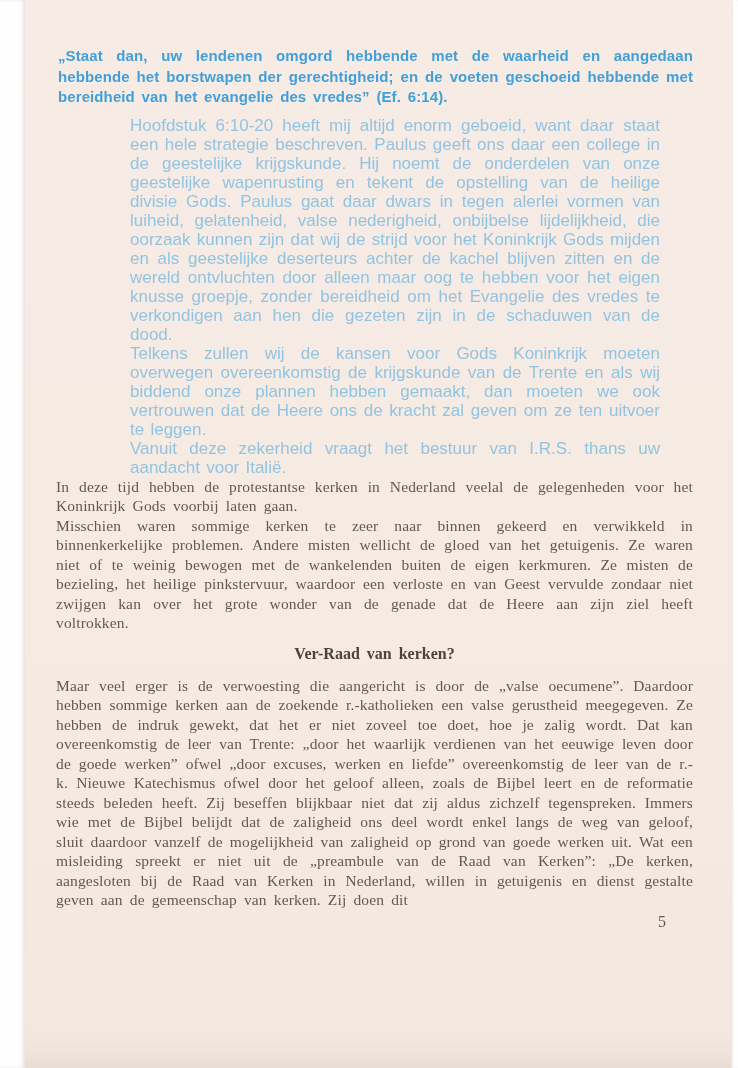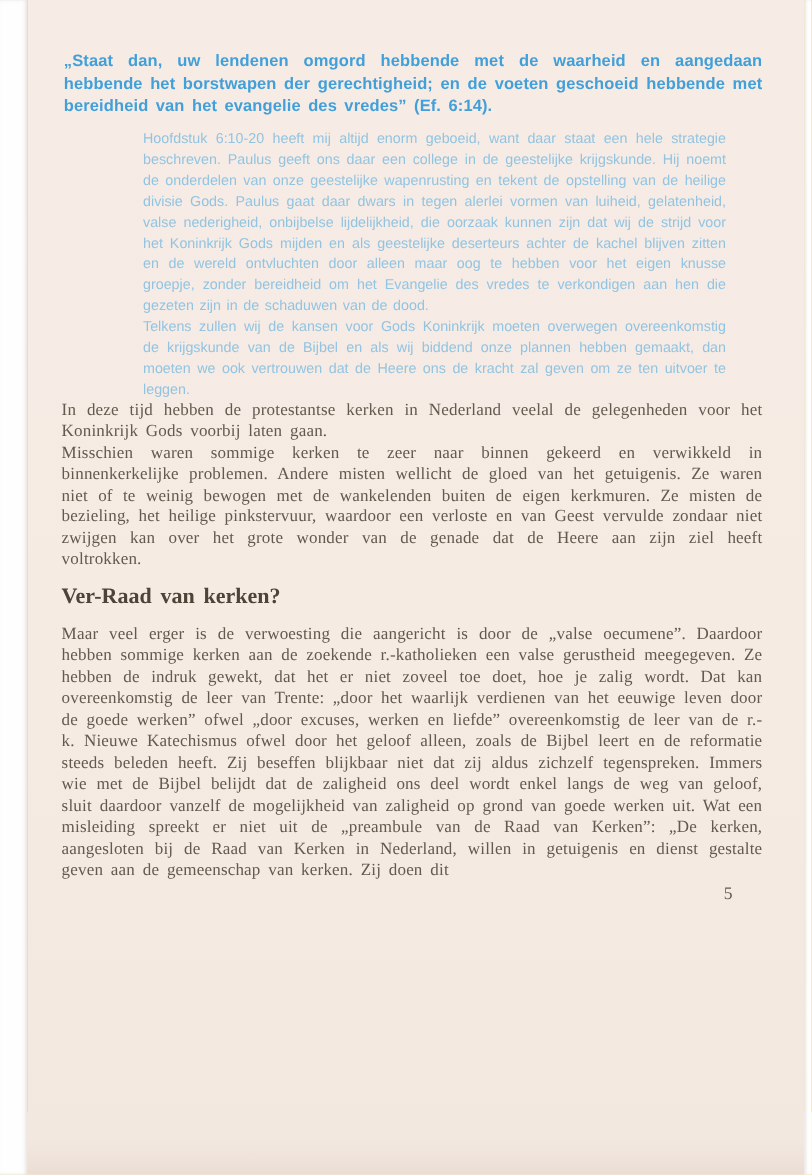--- a/index.html
+++ b/index.html
@@ -5,21 +5,21 @@
   html, body { margin: 0; padding: 0; }
   body {
     width: 738px; height: 1068px;
     background: #ffffff;
     overflow: hidden;
     font-family: "Liberation Sans", sans-serif;
   }
   .canvas {
     position: relative;
     width: 738px; height: 1011px;
-    background: #eab308;
+    background: #15803d;
   }
   .page {
     position: absolute;
     left: 25px; top: 0;
     width: 706px; height: 1068px;
     background: linear-gradient(180deg, #f6ece5 0%, #f5ebe3 60%, #f3e8e0 97%, #eaddd4 100%);
     box-sizing: border-box;
     padding: 46px 38px 0 31px;
   }
   .quote {
@@ -29,42 +29,43 @@
     font-size: 15px;
     line-height: 20.5px;
     text-align: justify;
     word-spacing: 2.5px;
     letter-spacing: 0.1px;
   }
   .intro {
     margin: 4px 0 0 74px;
     width: 530px;
     color: #92c4e2;
-    font-size: 13px;
+    font-size: 17px;
     line-height: 19px;
     text-align: justify;
     word-spacing: 1.5px;
   }
   .intro p { margin: 0; }
   .bodytext {
     font-family: "Liberation Serif", serif;
     color: #63594d;
     font-size: 15.5px;
     line-height: 19.5px;
     text-align: justify;
     word-spacing: 3px;
     letter-spacing: 0.15px;
   }
   .bodytext p { margin: 0; }
   .section-1 { }
   .section-heading {
     font-family: "Liberation Serif", serif;
     color: #4d4337;
-    font-size: 20px;
+    font-size: 16px;
     font-weight: bold;
+    text-align: center;
     margin: 12px 0 13px 0;
     word-spacing: 3px;
   }
   .page-number {
     font-family: "Liberation Serif", serif;
     color: #63594d;
     font-size: 16px;
     text-align: right;
     padding-right: 27px;
     margin-top: 3px;
@@ -82,21 +83,22 @@
 <div class="canvas">
   <div class="edge edge-left"></div>
   <div class="edge edge-right"></div>
 
   <div class="page">
 
     <p class="quote">„Staat dan, uw lendenen omgord hebbende met de waarheid en aangedaan hebbende het borstwapen der gerechtigheid; en de voeten geschoeid hebbende met bereidheid van het evangelie des vredes” (Ef. 6:14).</p>
 
     <div class="intro">
       <p>Hoofdstuk 6:10-20 heeft mij altijd enorm geboeid, want daar staat een hele strategie beschreven. Paulus geeft ons daar een college in de geestelijke krijgskunde. Hij noemt de onderdelen van onze geestelijke wapenrusting en tekent de opstelling van de heilige divisie Gods. Paulus gaat daar dwars in tegen alerlei vormen van luiheid, gelatenheid, valse nederigheid, onbijbelse lijdelijkheid, die oorzaak kunnen zijn dat wij de strijd voor het Koninkrijk Gods mijden en als geestelijke deserteurs achter de kachel blijven zitten en de wereld ontvluchten door alleen maar oog te hebben voor het eigen knusse groepje, zonder bereidheid om het Evangelie des vredes te verkondigen aan hen die gezeten zijn in de schaduwen van de dood.</p>
-      <p>Telkens zullen wij de kansen voor Gods Koninkrijk moeten overwegen overeenkomstig de krijgskunde van de Bijbel en als wij biddend onze plannen hebben gemaakt, dan moeten we ook vertrouwen dat de Heere ons de kracht zal geven om ze ten uitvoer te leggen.</p>
+      <p>Telkens zullen wij de kansen voor Gods Koninkrijk moeten overwegen overeenkomstig de krijgskunde van de Trente en als wij biddend onze plannen hebben gemaakt, dan moeten we ook vertrouwen dat de Heere ons de kracht zal geven om ze ten uitvoer te leggen.</p>
+      <p>Vanuit deze zekerheid vraagt het bestuur van I.R.S. thans uw aandacht voor Italië.</p>
     </div>
 
     <div class="bodytext section-1">
       <p>In deze tijd hebben de protestantse kerken in Nederland veelal de gelegenheden voor het Koninkrijk Gods voorbij laten gaan.</p>
       <p>Misschien waren sommige kerken te zeer naar binnen gekeerd en verwikkeld in binnenkerkelijke problemen. Andere misten wellicht de gloed van het getuigenis. Ze waren niet of te weinig bewogen met de wankelenden buiten de eigen kerkmuren. Ze misten de bezieling, het heilige pinkstervuur, waardoor een verloste en van Geest vervulde zondaar niet zwijgen kan over het grote wonder van de genade dat de Heere aan zijn ziel heeft voltrokken.</p>
     </div>
 
     <h2 class="section-heading">Ver-Raad van kerken?</h2>
 
     <div class="bodytext section-2">

